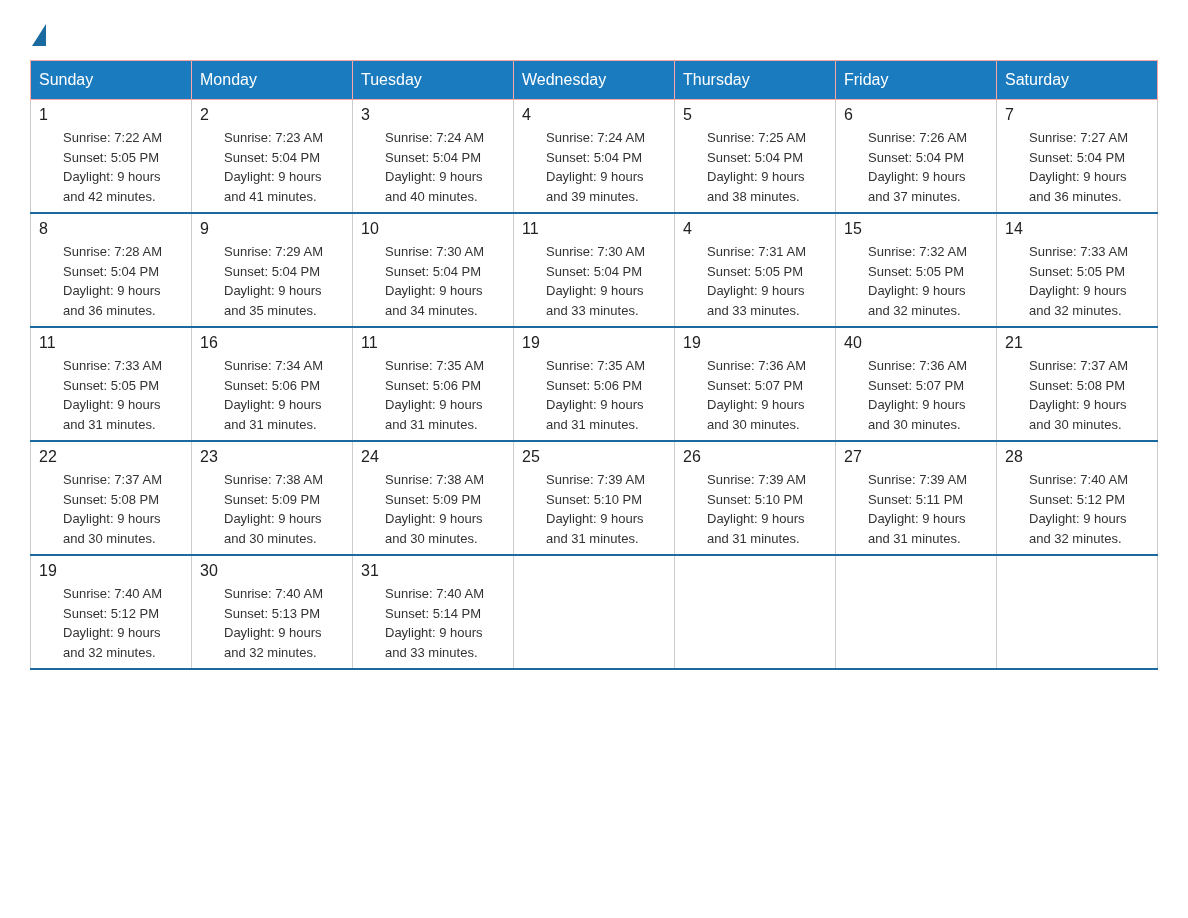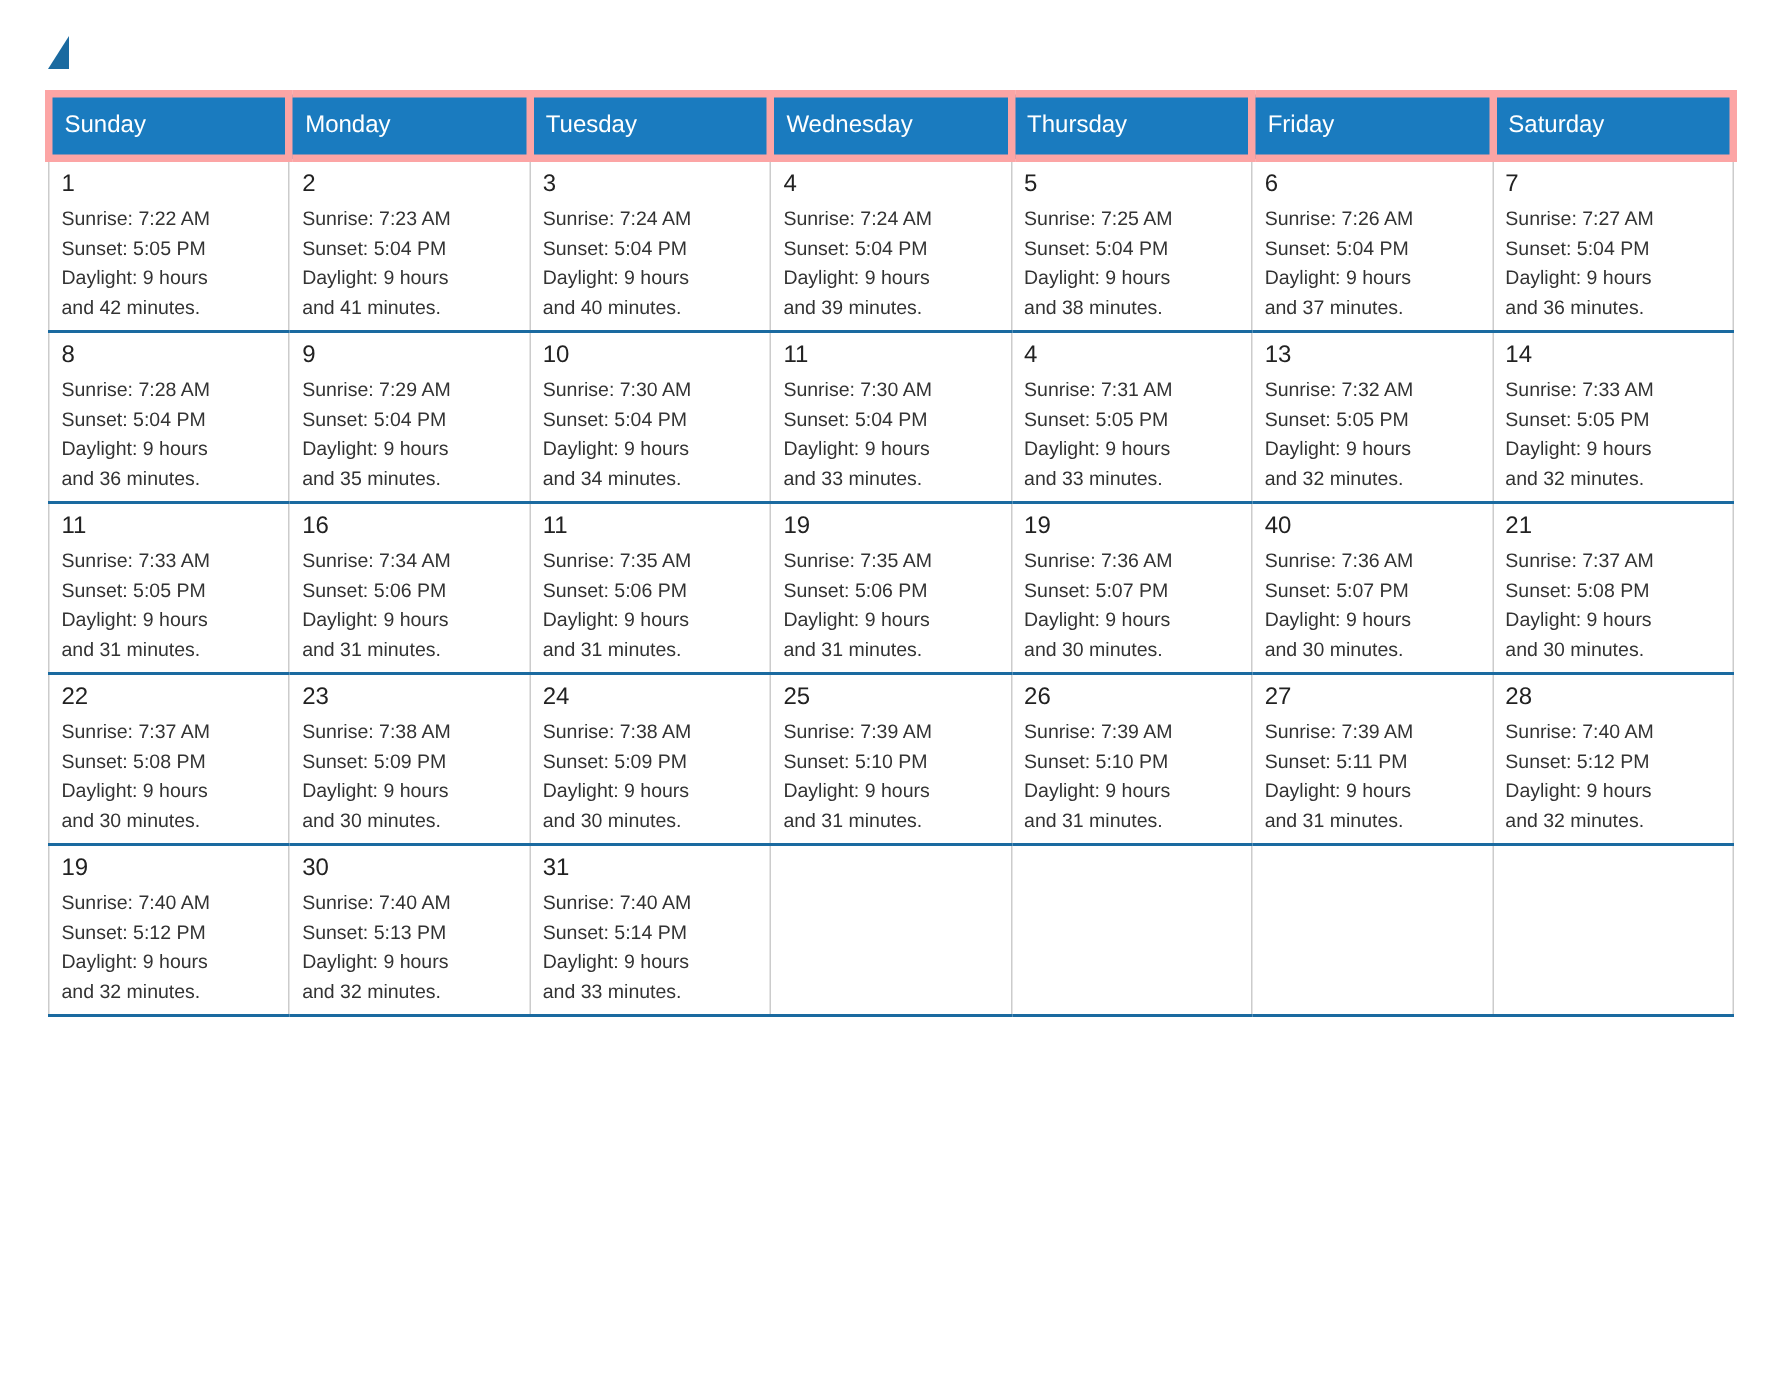--- a/index.html
+++ b/index.html
@@ -61,21 +61,21 @@
       border-collapse: collapse;
       border: 1px solid #1a6aa0;
     }
     .calendar th {
       background-color: #1a7bbf;
       color: #fff;
       font-size: 16px;
       font-weight: normal;
       padding: 10px 8px;
       text-align: left;
-      border: 5px solid #fca5a5;
+      border: 1px solid #fca5a5;
     }
     .calendar td {
       vertical-align: top;
       padding: 6px 8px;
       border: 1px solid #ccc;
       width: calc(100% / 7);
       min-height: 100px;
     }
     .calendar tr td {
       border-bottom: 2px solid #1a6aa0;
@@ -83,20 +83,21 @@
     .day-number {
       font-size: 16px;
       font-weight: normal;
       color: #222;
       margin-bottom: 4px;
     }
     .day-info {
       font-size: 13px;
       color: #333;
       line-height: 1.5;
+      margin-left: 24px;
     }
     .empty-cell {
       background: #fff;
     }
     .logo-row {
       display: flex;
       align-items: center;
     }
     .logo-blue-row {
       display: flex;
@@ -241,21 +242,21 @@
         <td>
         <div class="day-number">4</div>
         <div class="day-info">
           Sunrise: 7:31 AM<br>
           Sunset: 5:05 PM<br>
           Daylight: 9 hours<br>
           and 33 minutes.
         </div>
       </td>
         <td>
-        <div class="day-number">13</div>
+        <div class="day-number">15</div>
         <div class="day-info">
           Sunrise: 7:32 AM<br>
           Sunset: 5:05 PM<br>
           Daylight: 9 hours<br>
           and 32 minutes.
         </div>
       </td>
         <td>
         <div class="day-number">14</div>
         <div class="day-info">

